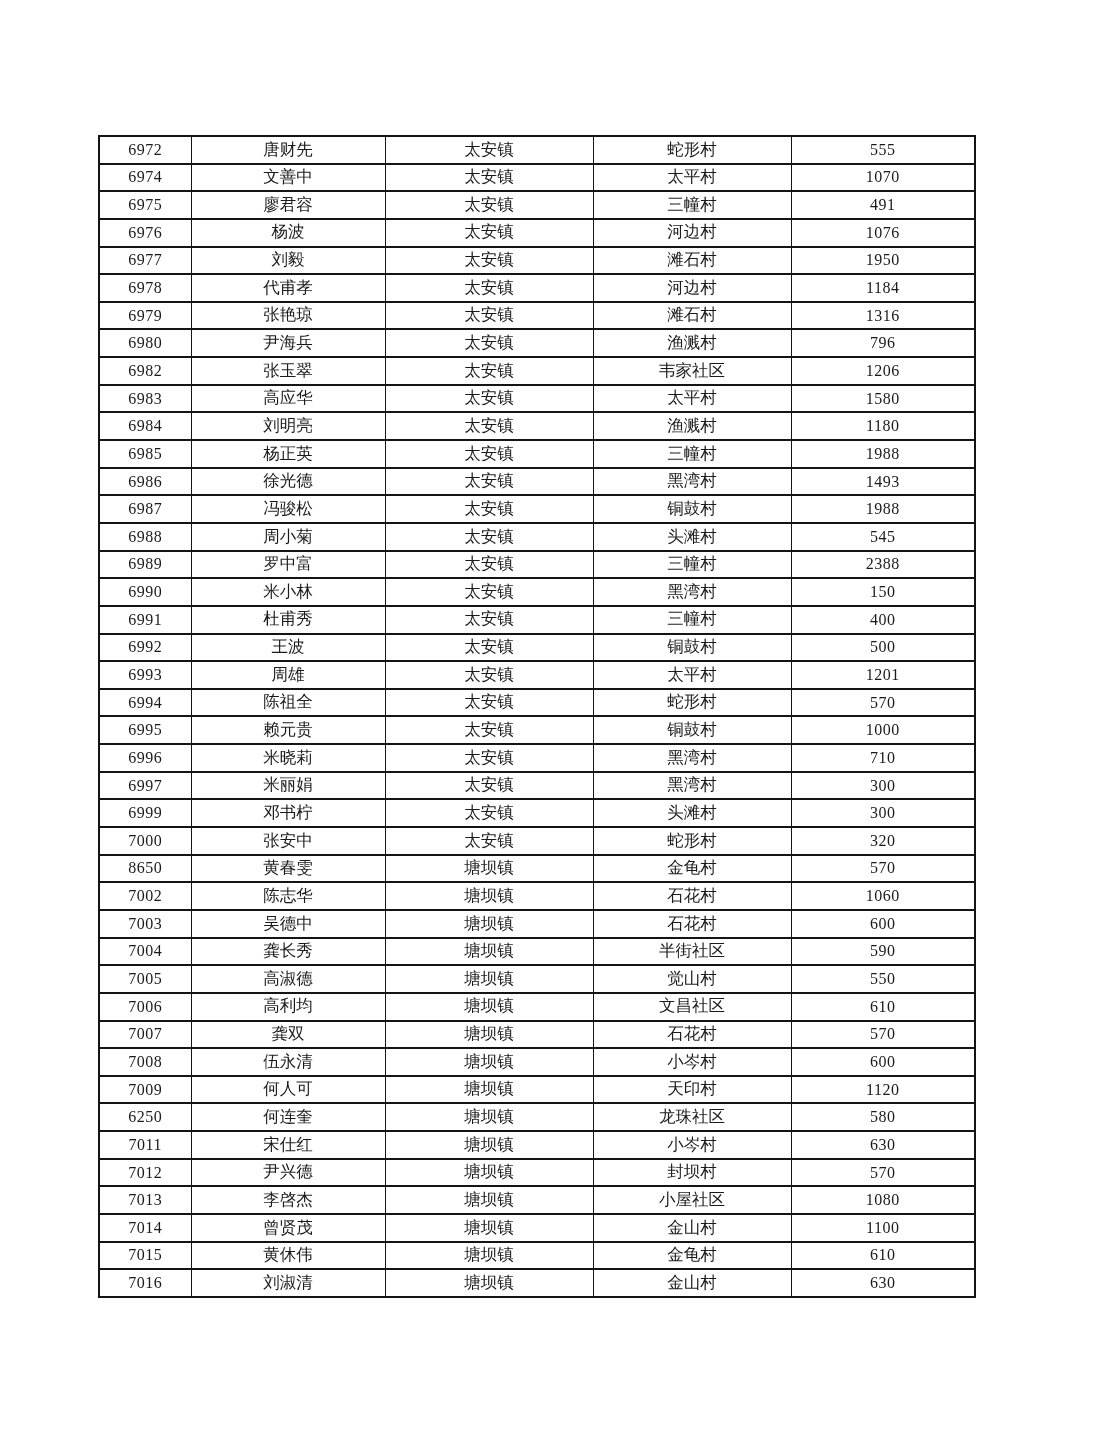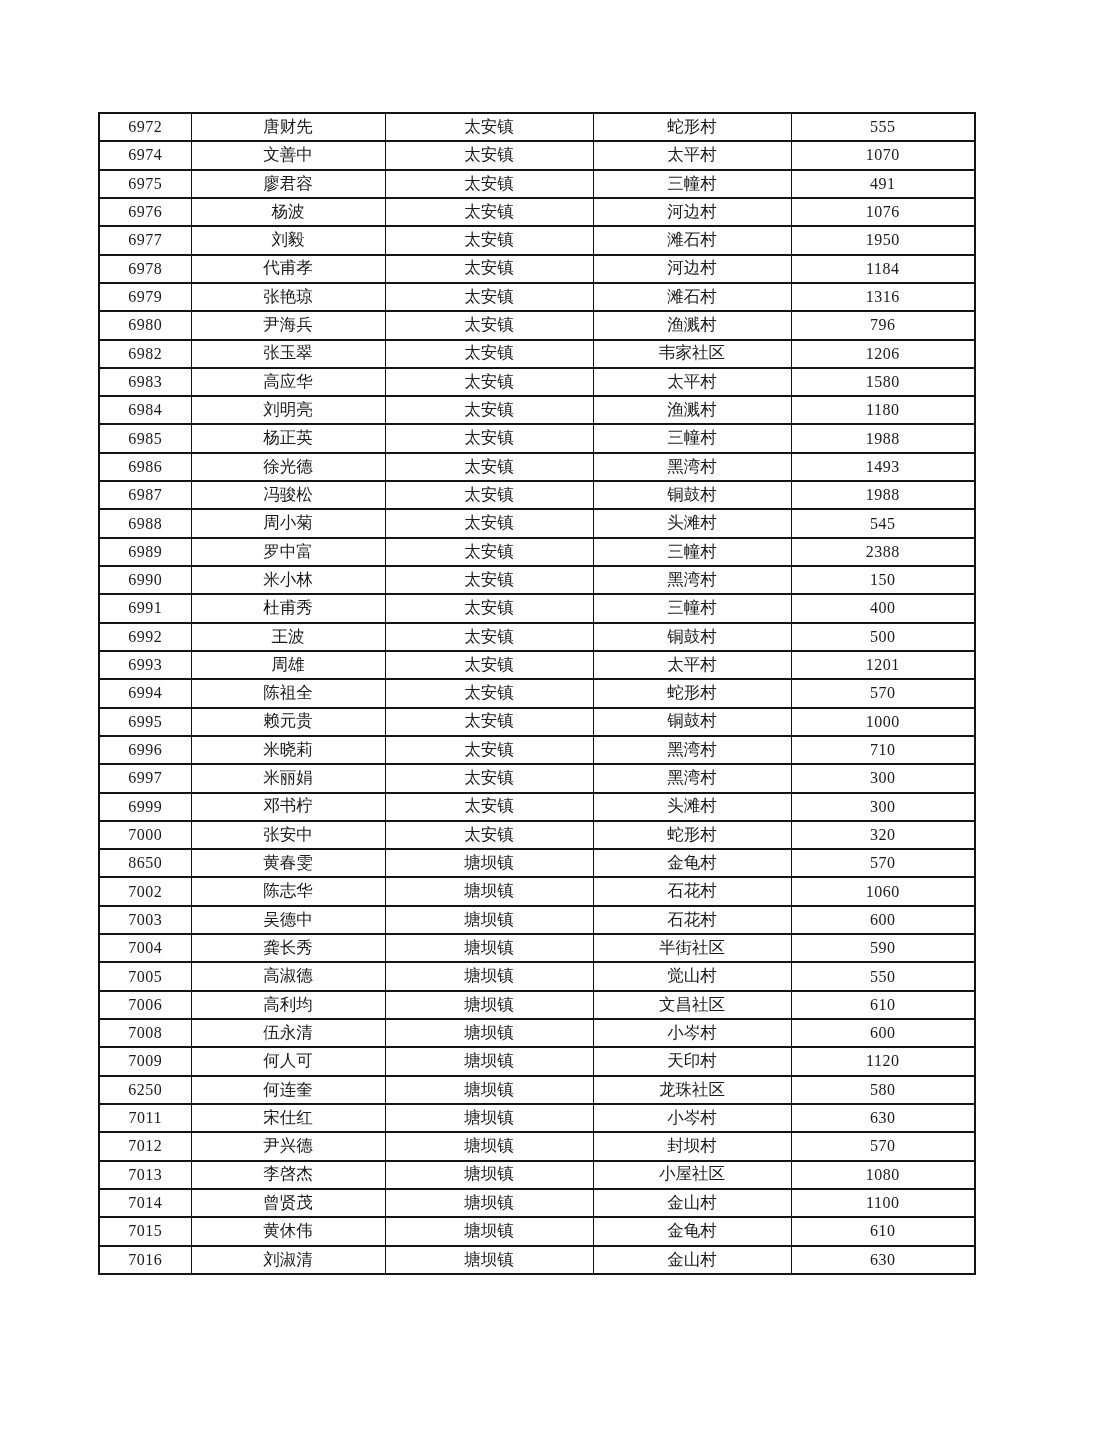--- a/index.html
+++ b/index.html
@@ -16,21 +16,21 @@
     overflow: hidden;
   }
   .doc-page {
     position: absolute;
     inset: 0;
     background: #ffffff;
   }
   .table-wrap {
     position: absolute;
     left: 98px;
-    top: 112px;
+    top: 135px;
     border-radius: 15px;
   }
   table.records {
     border-collapse: collapse;
     table-layout: fixed;
     width: 876px;
     height: 1163px;
   }
   table.records col.c-serial  { width: 92px; }
   table.records col.c-name    { width: 194px; }
@@ -290,20 +290,27 @@
             <td class="num">550</td>
           </tr>
           <tr>
             <td class="num">7006</td>
             <td>高利均</td>
             <td>塘坝镇</td>
             <td>文昌社区</td>
             <td class="num">610</td>
           </tr>
           <tr>
+            <td class="num">7007</td>
+            <td>龚双</td>
+            <td>塘坝镇</td>
+            <td>石花村</td>
+            <td class="num">570</td>
+          </tr>
+          <tr>
             <td class="num">7008</td>
             <td>伍永清</td>
             <td>塘坝镇</td>
             <td>小岑村</td>
             <td class="num">600</td>
           </tr>
           <tr>
             <td class="num">7009</td>
             <td>何人可</td>
             <td>塘坝镇</td>

